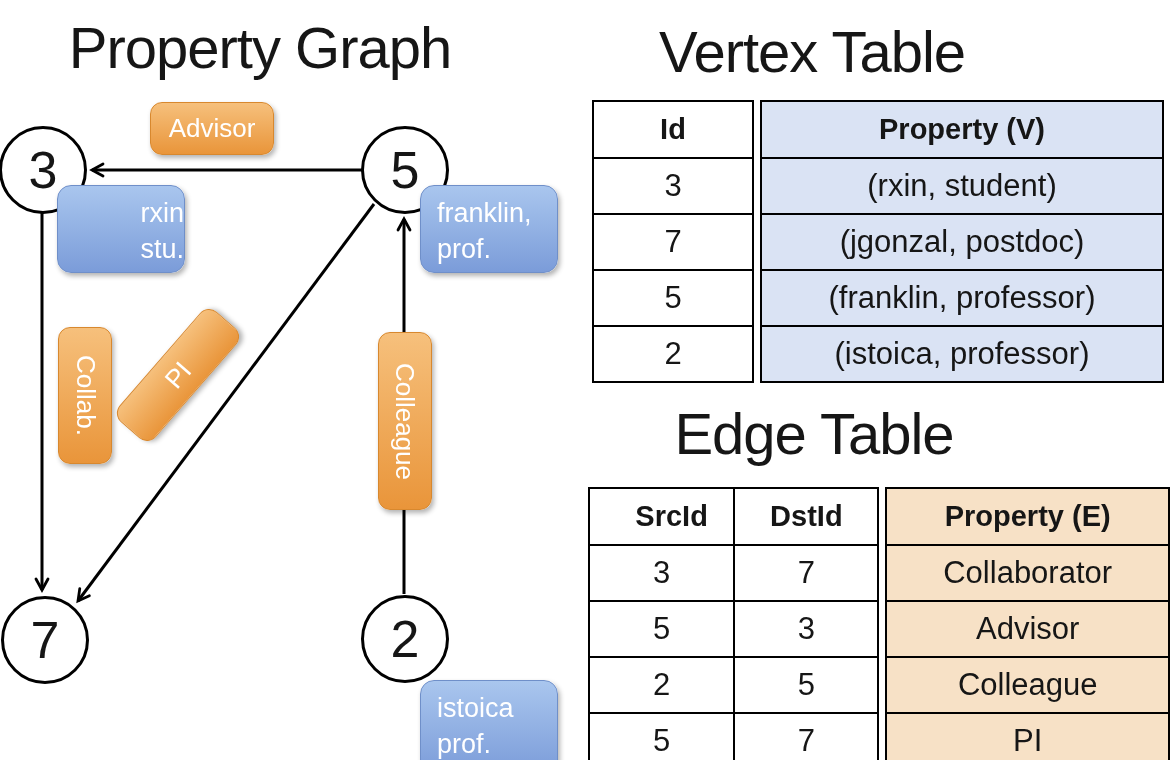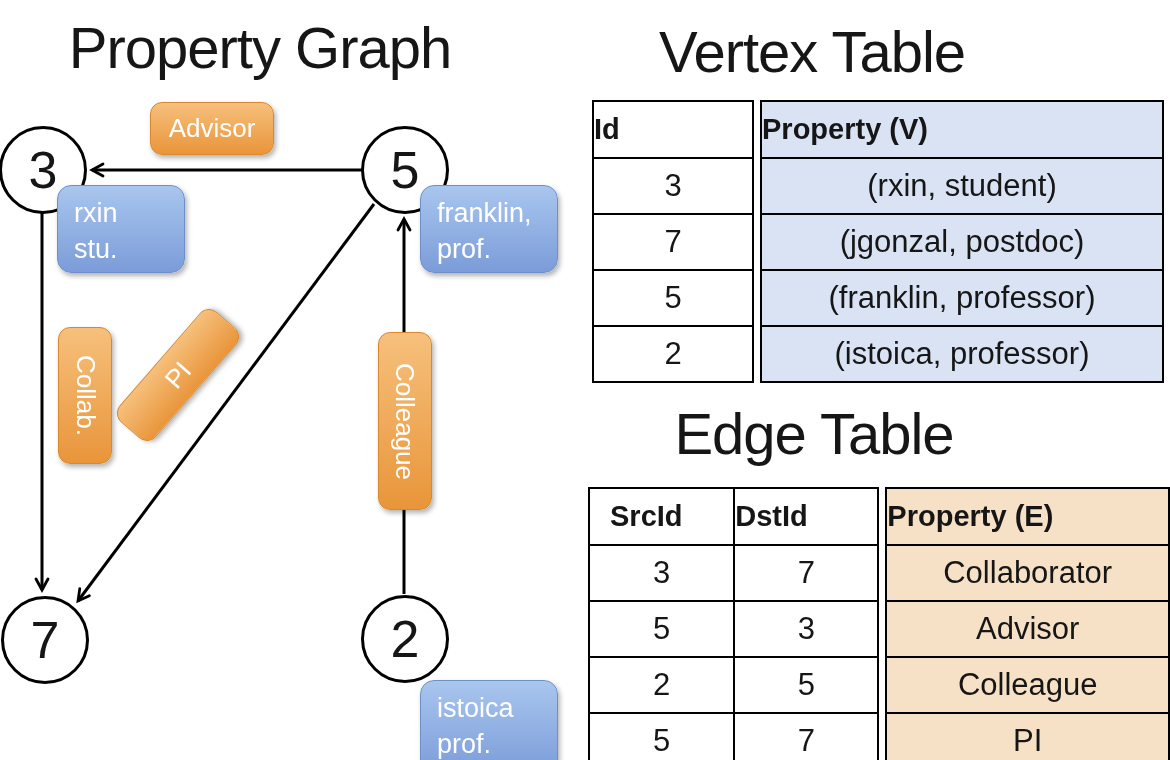--- a/index.html
+++ b/index.html
@@ -49,21 +49,21 @@
     z-index: 3;
     border-radius: 14px;
     background: linear-gradient(180deg, var(--blue-top), var(--blue-bottom));
     border: 1px solid var(--blue-border);
     box-shadow: 2px 3px 5px rgba(0,0,0,0.30);
     color: #fff;
     font-size: 27px;
     line-height: 1.35;
     padding: 9px 0 0 16px;
   }
-  #prop-3 { left: 57px;  top: 185px; width: 128px; height: 88px; }
+  #prop-3 { left: 57px;  top: 185px; width: 128px; height: 88px; text-align: right; }
   #prop-5 { left: 420px; top: 185px; width: 138px; height: 88px; }
   #prop-7 { left: 62px;  top: 650px; width: 138px; height: 90px; }
   #prop-2 { left: 420px; top: 680px; width: 138px; height: 94px; }
 
   .ebox {
     position: absolute;
     box-sizing: border-box;
     z-index: 3;
     border-radius: 12px;
     background: linear-gradient(180deg, var(--orange-top), var(--orange-bottom));
@@ -78,21 +78,21 @@
   #label-colleague { left: 378px; top: 332px; width: 54px;  height: 178px; }
   #label-pi        { left: 105px; top: 351px; width: 146px; height: 48px; transform: rotate(-49deg); }
   .vertical span { transform: rotate(90deg); white-space: nowrap; }
 
   .tblwrap { position: absolute; display: flex; z-index: 1; }
   #vertex-table { left: 592px; top: 100px; }
   #edge-table   { left: 588px; top: 487px; }
   .tgap { width: 6px; }
   table { border-collapse: collapse; table-layout: fixed; }
   table, th, td { border: 2.2px solid #000; }
-  th { font-size: 29px; font-weight: bold; height: 55px; text-align: left; padding: 0; }
+  th { font-size: 29px; font-weight: bold; height: 55px; text-align: center; padding: 0; }
   td { font-size: 31px; font-weight: 400; height: 54px; text-align: center; padding: 0; }
   .fill-v th, .fill-v td { background: var(--vertex-fill); }
   .fill-e th, .fill-e td { background: var(--edge-fill); }
   .col-vid  { width: 158px; }
   .col-vprop{ width: 400px; }
   .col-src  { width: 126px; padding-left: 20px; }
   .col-dst  { width: 146px; border-radius: 22px; }
   .col-eprop{ width: 287px; }
 </style>
 </head>

